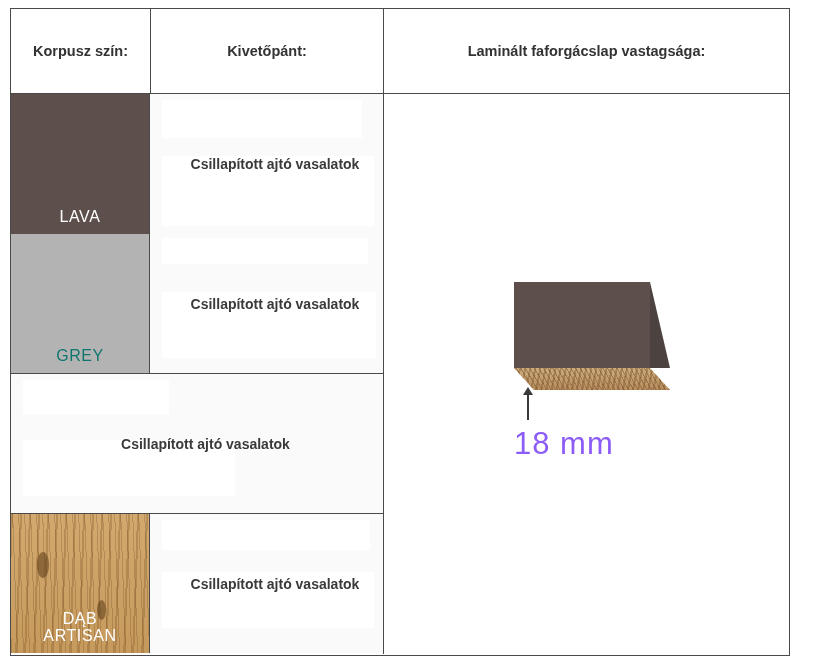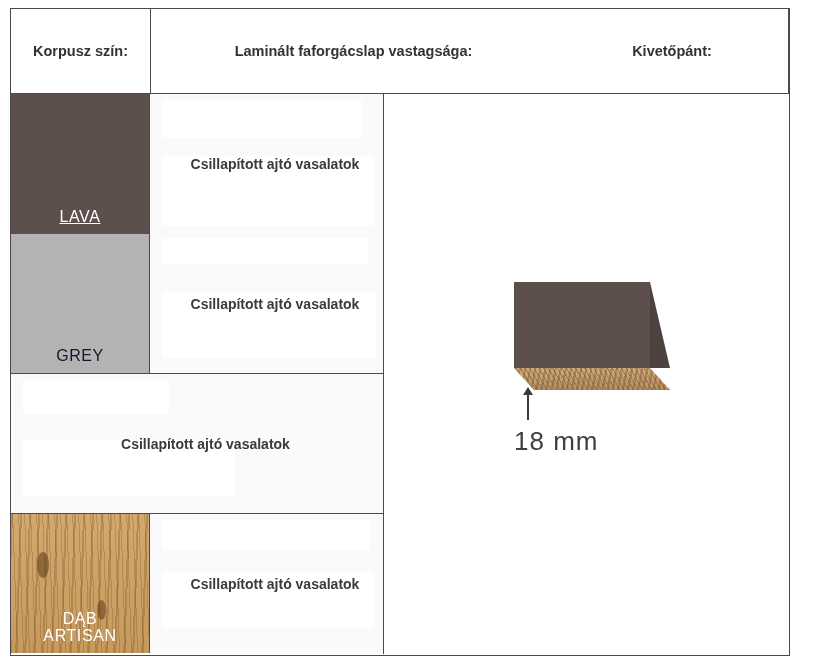--- a/index.html
+++ b/index.html
@@ -179,63 +179,63 @@
     left: -4px;
     top: -7px;
     border-left: 5px solid transparent;
     border-right: 5px solid transparent;
     border-bottom: 8px solid #3a3a3a;
   }
   .dim-label {
     position: absolute;
     left: 130px;
     top: 332px;
-    font-size: 26px;
-    color: #404040;
+    font-size: 31px;
+    color: #8b5cf6;
     letter-spacing: 1px;
     white-space: nowrap;
   }
 
   
   .fill-lava  { position:absolute; inset:0; background:#5d4f4c; }
   .fill-grey  { position:absolute; inset:0; background:#b3b3b3; }
   .fill-white { position:absolute; inset:0; background:#ffffff; }
   .fill-oak   { position:absolute; inset:0;
     background:
       repeating-linear-gradient(92deg, rgba(120,78,32,0.30) 0 2px, rgba(255,255,255,0) 2px 9px),
       repeating-linear-gradient(88deg, rgba(80,50,18,0.22) 0 1px, rgba(255,255,255,0) 1px 6px),
       linear-gradient(#d3a96f, #c69a5c);
   }
   .oak-knot {
     position: absolute;
     border-radius: 50%;
     background: rgba(90,56,20,0.55);
   }
-  .label-dark  { color: #0f172a; }
+  .label-dark  { color: #0f766e; }
   .label-white { color: #ffffff; }
 </style>
 </head>
 <body>
 
 <div class="spec-table">
 
   <div class="header-row">
     <div class="head-cell head-color">Korpusz szín:</div>
+    <div class="head-cell head-hinge">Kivetőpánt:</div>
     <div class="head-cell head-thick">Laminált faforgácslap vastagsága:</div>
-    <div class="head-cell head-hinge">Kivetőpánt:</div>
   </div>
 
   <div class="body-row">
 
     <div class="left-group">
 
       <div class="pair" style="height:140px;">
         <div class="swatch-col">
           <div class="fill-lava"></div>
-          <div class="swatch-label label-white" style="position:relative;text-decoration:underline;">LAVA</div>
+          <div class="swatch-label label-white" style="position:relative;">LAVA</div>
         </div>
         <div class="hinge-col">
           <div class="blank-band" style="left:12px; top:6px; width:200px; height:38px;"></div>
           <div class="blank-band" style="left:12px; top:62px; width:212px; height:70px;"></div>
           <div class="hinge-text">Csillapított ajtó vasalatok</div>
         </div>
       </div>
 
       <div class="pair sep" style="height:140px;">
         <div class="swatch-col">

